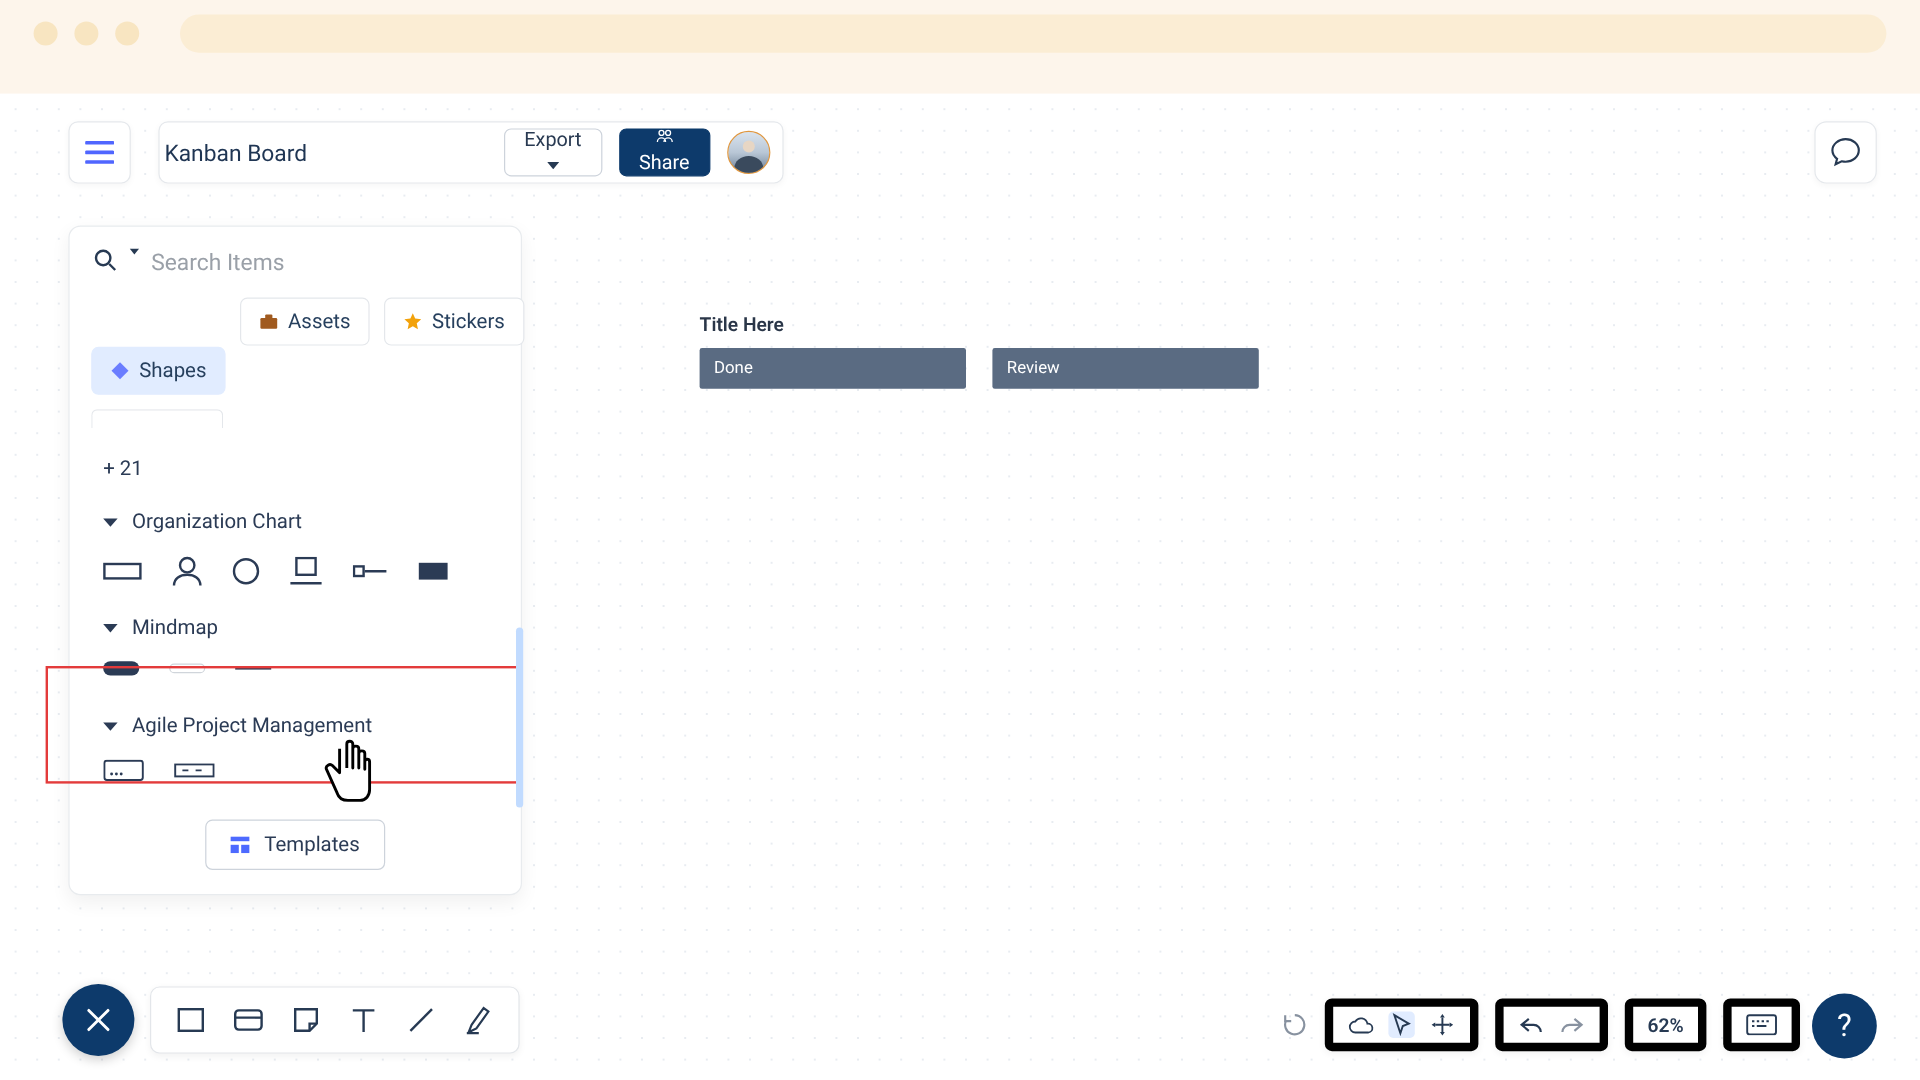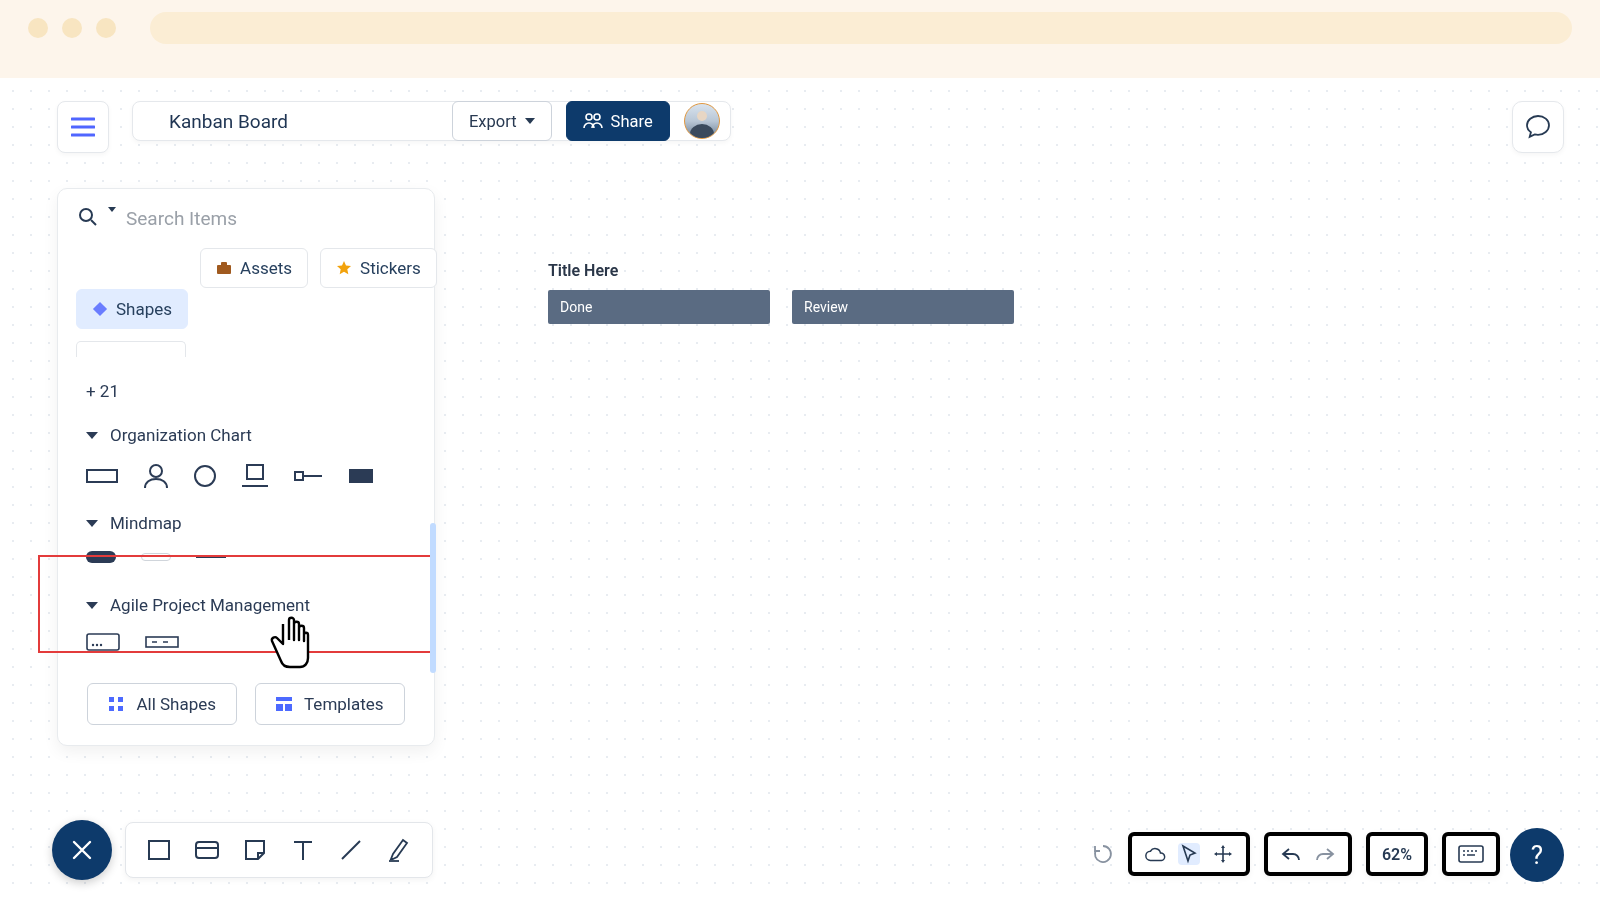--- a/index.html
+++ b/index.html
@@ -11,23 +11,23 @@
 .url-bar { flex:1; height:32px; background:#fbedd4; border-radius:16px; margin-left:20px; }
 
 
 .app { position:absolute; left:0; top:78px; right:0; bottom:0; background:#fff; }
 .dotgrid { position:absolute; inset:0;
   background-image:radial-gradient(#e8ecf1 1.2px, transparent 1.2px);
   background-size:18px 18px; background-position:4px 4px; }
 
 
 .menu-btn { position:absolute; left:57px; top:23px; width:52px; height:52px; background:#fff; border:1px solid #e5e8ec; border-radius:8px; display:flex; align-items:center; justify-content:center; box-shadow:0 2px 5px rgba(0,0,0,.04); }
-.header-card { position:absolute; left:132px; top:23px; height:40px; background:#fff; border:1px solid #e5e8ec; border-radius:8px; display:flex; align-items:center; padding:0 10px 0 36px; gap:14px; box-shadow:0 2px 5px rgba(0,0,0,.04); }
+.header-card { position:absolute; left:132px; top:23px; height:52px; background:#fff; border:1px solid #e5e8ec; border-radius:8px; display:flex; align-items:center; padding:0 10px 0 4px; gap:14px; box-shadow:0 2px 5px rgba(0,0,0,.04); }
 .doc-title { font-size:19px; color:#1f3553; padding-right:150px; }
-.btn { display:inline-flex; align-items:center; gap:8px; height:40px; padding:0 16px; border-radius:6px; font-size:16.5px; cursor:pointer; border:1px solid #cdd3db; background:#fff; color:#293a52;}
+.btn { display:inline-flex; align-items:center; gap:8px; height:40px; padding:0 16px; border-radius:6px; font-size:16.5px; cursor:pointer; border:1px solid #cdd3db; background:#fff; color:#293a52;flex-direction:column;}
 .btn.primary { background:#0d3a6b; border-color:#0d3a6b; color:#fff; }
 .avatar { width:36px; height:36px; border-radius:50%; background:linear-gradient(180deg,#d9e3ee 0%,#b9c7d6 50%,#6b7e94 100%); border:1.5px solid #e0973f; position:relative; overflow:hidden; }
 .avatar::before{content:"";position:absolute;left:50%;top:7px;width:10px;height:10px;border-radius:50%;background:#e7d6c4;transform:translateX(-50%);}
 .avatar::after{content:"";position:absolute;left:50%;bottom:-6px;width:24px;height:20px;border-radius:50% 50% 0 0;background:#3a4a5d;transform:translateX(-50%);}
 .comment-btn { position:absolute; right:36px; top:23px; width:52px; height:52px; border-radius:10px; background:#fff; border:1px solid #e5e8ec; display:flex; align-items:center; justify-content:center; box-shadow:0 2px 5px rgba(0,0,0,.04); }
 
 
 .panel { position:absolute; left:57px; top:110px; width:378px; background:#fff; border:1px solid #e8ebee; border-radius:10px; box-shadow:0 6px 16px rgba(0,0,0,.06); padding-bottom:20px; }
 .search-row { display:flex; align-items:flex-start; gap:10px; padding:18px 20px 8px 20px; }
 .search-input { flex:1; border:none; font-size:19px; color:#333; outline:none; }
@@ -44,38 +44,38 @@
 .shape.filled { background:#2b3b55;}
 .plus21 { color:#2b3b55; font-size:17px; margin-top:24px; }
 
 .agile-box { position:absolute; left:38px; top:477px; width:396px; height:98px; border:2px solid #e33b3b;}
 .scroll-thumb { position:absolute; left:430px; top:445px; width:6px; height:150px; background:#c1dbff; border-radius:3px;}
 
 .panel-footer { display:flex; gap:18px; justify-content:center; margin-top:30px;}
 .footer-btn { display:inline-flex; align-items:center; gap:12px; height:42px; padding:0 20px; border:1px solid #cdd3db; border-radius:6px; font-size:17px; color:#2b3b55; background:#fff;}
 
 
-.kb-wrap { position:absolute; left:548px; top:183px; width:966px;}
+.kb-wrap { position:absolute; left:583px; top:183px; width:966px;}
 .kb-title { font-size:16px; font-weight:600; color:#2a3648; margin-bottom:10px;}
 .kb-cols { display:flex; gap:22px; }
 .kb-col { width:222px; }
 .kb-head { height:34px; background:#5a6b82; color:#fff; font-size:14px; padding:0 12px; display:flex; align-items:center; border-radius:2px;}
 .kb-card { width:212px; margin-top:8px; border:1px solid #d8dde3; background:#fff; border-radius:2px; padding:8px 10px 18px 10px; position:relative;}
 .kb-id { font-size:11px; color:#4d5a6a;}
 .kb-ct { font-size:13px; font-weight:600; color:#2a3648; margin-top:4px;}
 .kb-cardicon { position:absolute; right:6px; bottom:4px; width:14px; height:14px;}
 .kb-body { height:300px; }
 
 
 .fab { position:absolute; left:52px; bottom:20px; width:60px; height:60px; border-radius:50%; background:#0d3a6b; display:flex; align-items:center; justify-content:center; box-shadow:0 3px 10px rgba(0,0,0,.2);}
 .tool-strip { position:absolute; left:125px; bottom:22px; height:56px; background:#fff; border:1px solid #e3e6ea; border-radius:8px; display:flex; align-items:center; gap:22px; padding:0 20px; box-shadow:0 2px 6px rgba(0,0,0,.05);}
 .tool { width:26px; height:26px; display:flex; align-items:center; justify-content:center; color:#273a53;}
 
 .right-strip { position:absolute; right:100px; bottom:24px; display:flex; align-items:center; gap:14px;}
-.rs-group { height:44px; background:#fff; border:4px solid #000000; border-radius:6px; display:flex; align-items:center; padding:0 12px; gap:12px; box-shadow:0 2px 6px rgba(0,0,0,.05); color:#273a53; font-size:16px;}
+.rs-group { height:44px; background:#fff; border:7px solid #000000; border-radius:6px; display:flex; align-items:center; padding:0 12px; gap:12px; box-shadow:0 2px 6px rgba(0,0,0,.05); color:#273a53; font-size:16px;}
 .rs-icon { width:22px; height:22px; display:flex; align-items:center; justify-content:center;}
 .help { position:absolute; right:36px; bottom:18px; width:54px; height:54px; border-radius:50%; background:#0d3a6b; color:#fff; font-size:26px; display:flex; align-items:center; justify-content:center;}
 
 
 .hand { position:absolute; left:265px; top:536px; pointer-events:none;}
 
 svg { display:block; }
 </style>
 </head>
 <body>
@@ -204,29 +204,20 @@
           </svg>
         <svg width="34" height="14">
             <rect x="1" y="1" width="32" height="10" fill="none" stroke="#2b3b55" stroke-width="1.6"></rect>
             <path d="M7 6h5M18 6h5" stroke="#2b3b55" stroke-width="1.6"></path>
           </svg>
       </div>
     </div>
 
     <div class="panel-footer">
       <div class="footer-btn">
-        <svg width="16" height="16">
-            <rect x="1" y="1" width="5" height="5" fill="#4d6aff"></rect>
-            <rect x="10" y="1" width="5" height="5" fill="#4d6aff"></rect>
-            <rect x="1" y="10" width="5" height="5" fill="#4d6aff"></rect>
-            <rect x="10" y="10" width="5" height="5" fill="#4d6aff"></rect>
-          </svg>
-        <span>All Shapes</span>
-      </div>
-      <div class="footer-btn">
         <svg width="16" height="14">
             <rect x="0" y="0" width="16" height="4" fill="#4d6aff"></rect>
             <rect x="0" y="7" width="7" height="7" fill="#4d6aff"></rect>
             <rect x="9" y="7" width="7" height="7" fill="#4d6aff"></rect>
           </svg>
         <span>Templates</span>
       </div>
     </div>
   </div>
 

